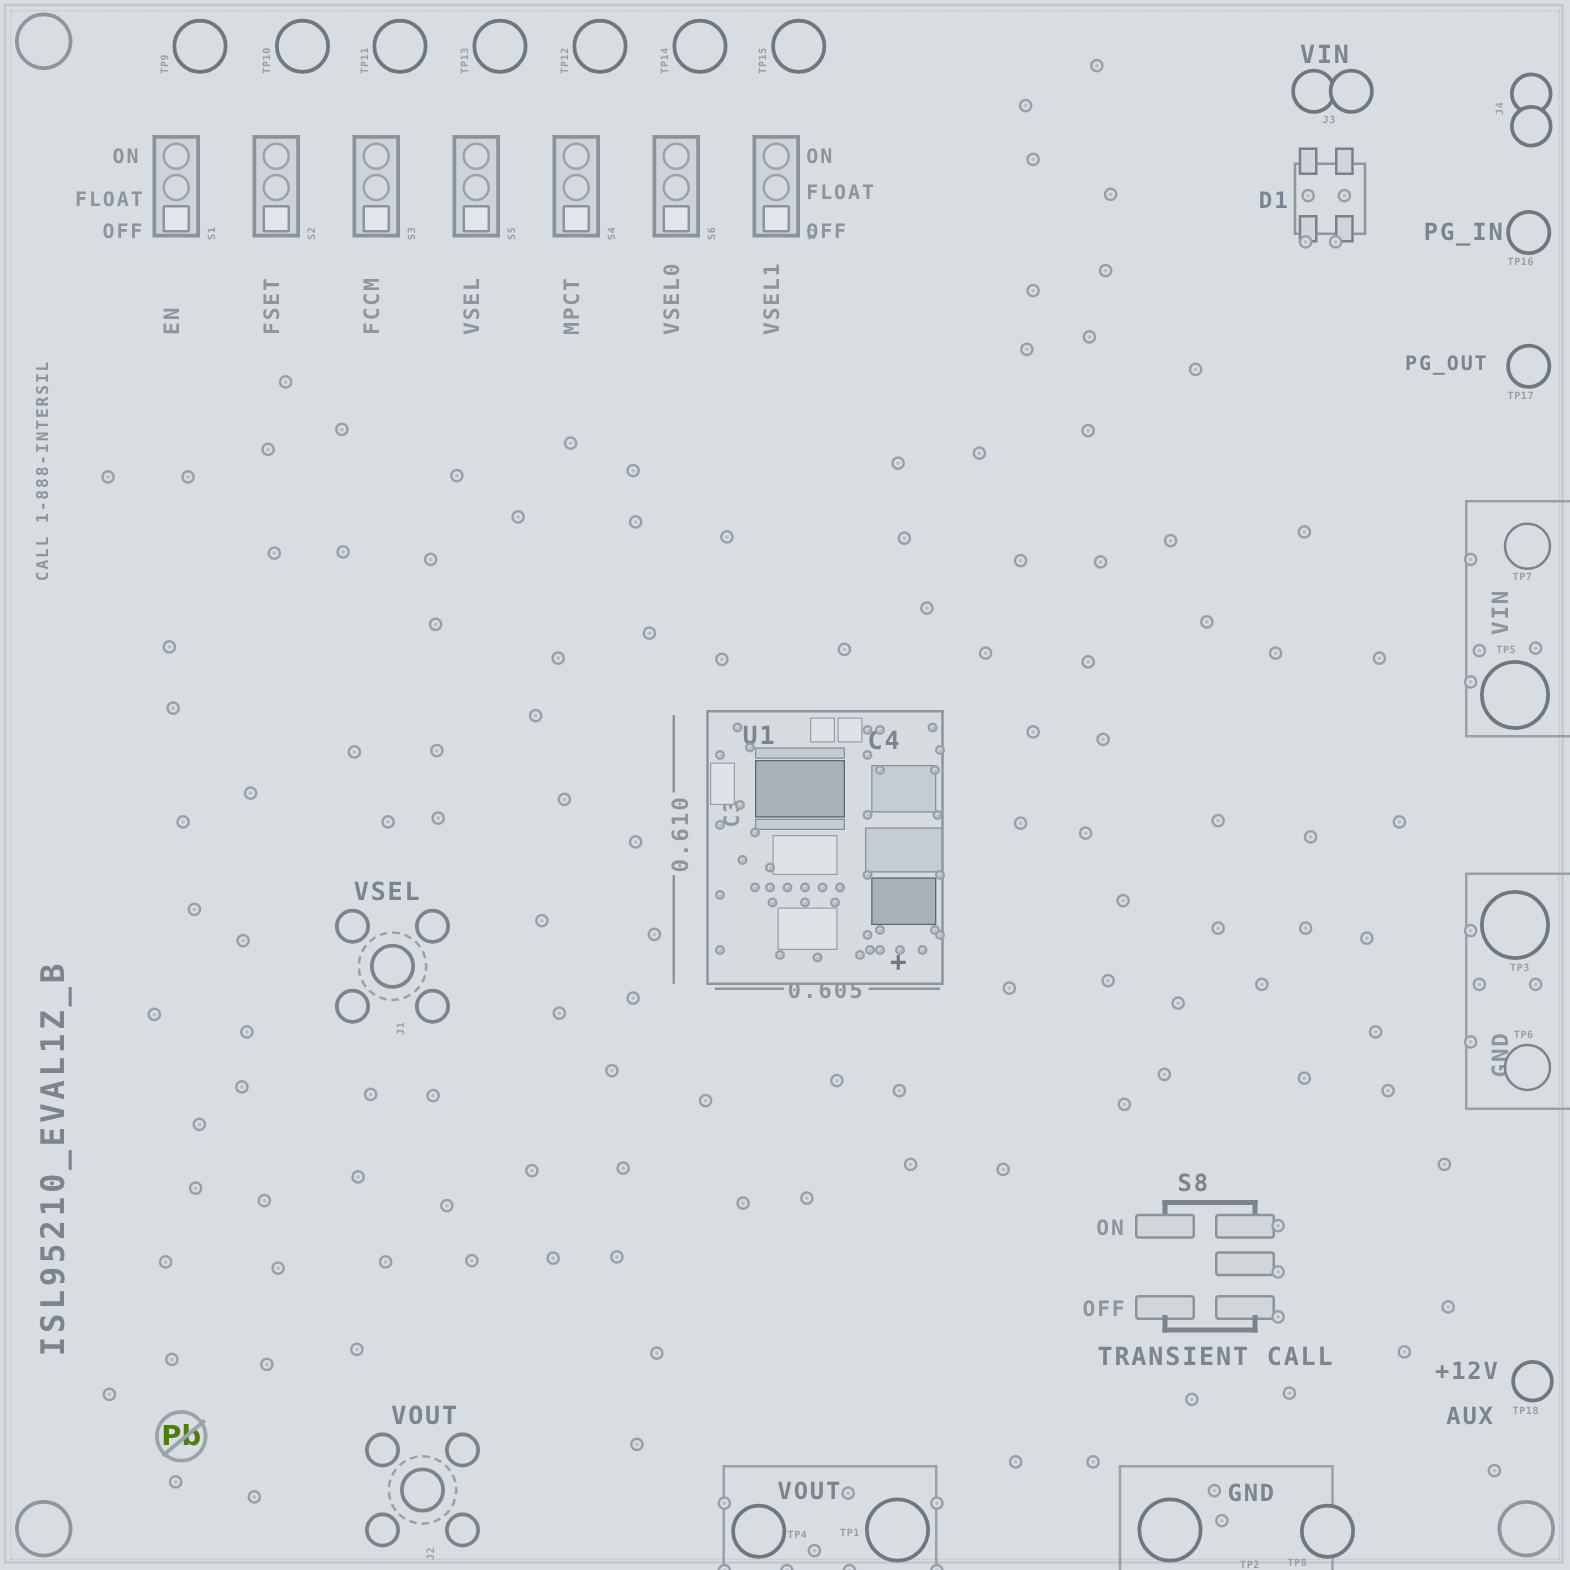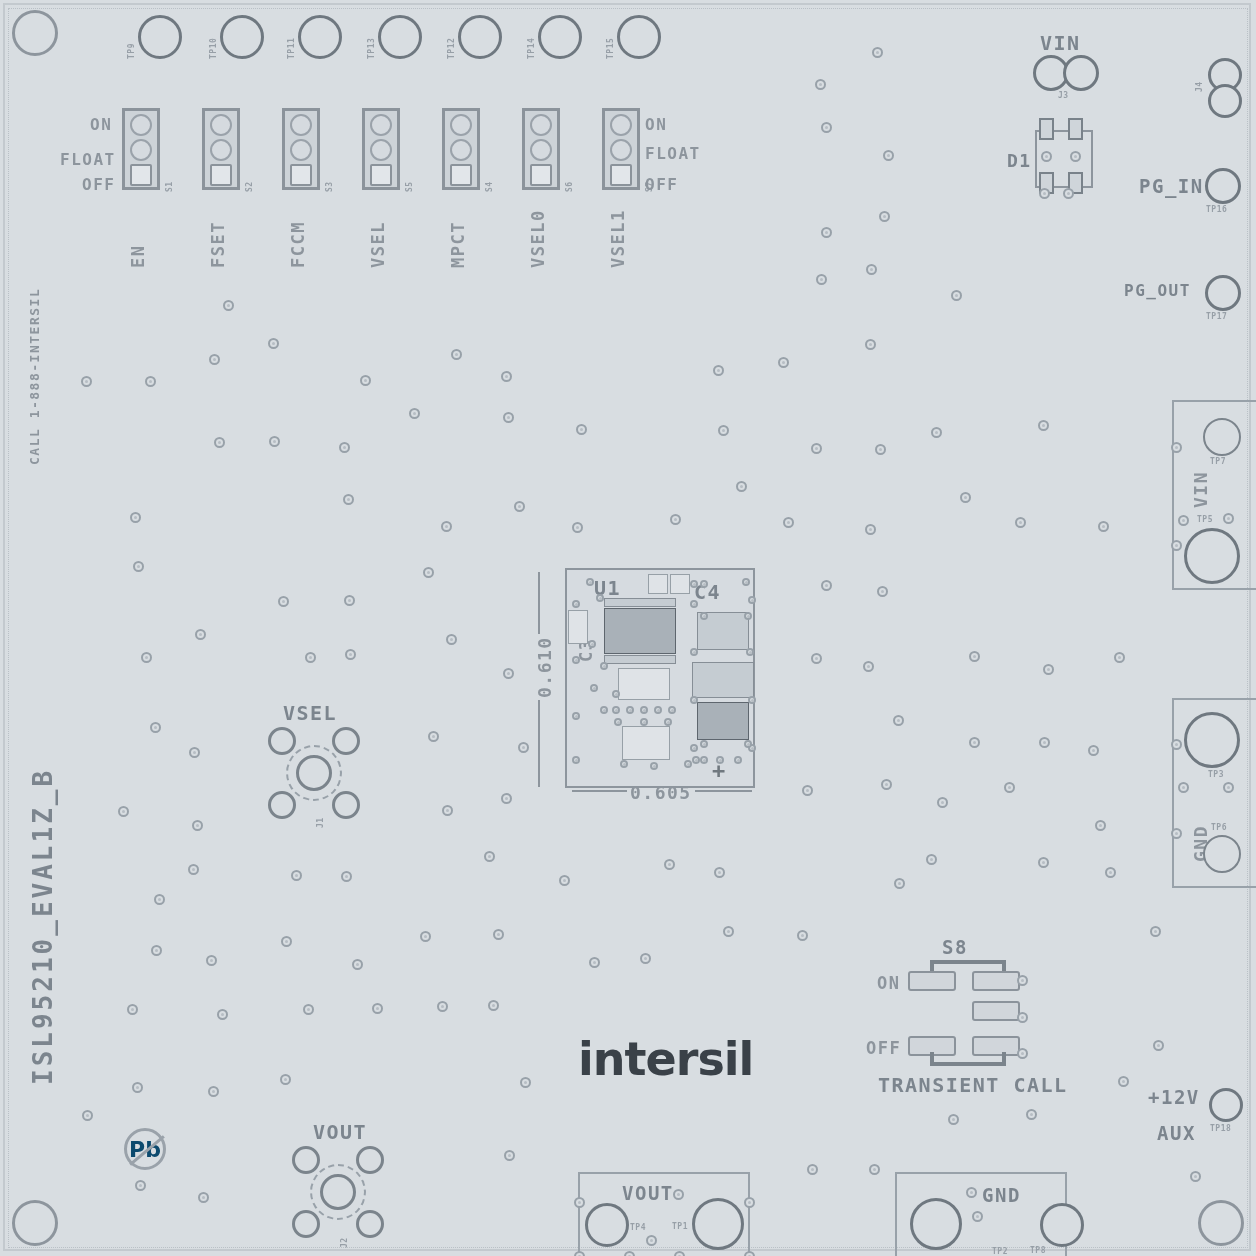--- a/index.html
+++ b/index.html
@@ -119,21 +119,21 @@
     font-family:"DejaVu Sans","Liberation Sans",sans-serif;
     font-weight:bold;
     font-size:46px;
     letter-spacing:-1px;
     white-space:nowrap;
   }
   
   #rohs{
     position:absolute;width:42px;height:42px;border-radius:50%;
     border:3px solid #9aa2aa;box-sizing:border-box;
-    color:#0c4a6e;font-weight:bold;font-size:22px;
+    color:#4d7c0f;font-weight:bold;font-size:22px;
     display:flex;align-items:center;justify-content:center;
     font-family:"DejaVu Sans","Liberation Sans",sans-serif;
   }
   #rohs .slash{
     position:absolute;left:-2px;top:50%;width:44px;height:3px;background:#9aa2aa;
     transform:rotate(-40deg);transform-origin:center;
   }
   
   .plus{position:absolute;color:#70787f;font-weight:bold;font-size:22px;line-height:1;}
 </style>
@@ -365,21 +365,20 @@
   <div class="loopwrap" style="left:290px;top:1144px;">
     <div class="cring"></div>
     <div class="chole"></div>
     <div class="lpad" style="left:2px;top:2px;"></div>
     <div class="lpad" style="left:66px;top:2px;"></div>
     <div class="lpad" style="left:2px;top:66px;"></div>
     <div class="lpad" style="left:66px;top:66px;"></div>
   </div>
   <div class="txt tiny vert" style="left:341px;top:1248px;transform:rotate(-90deg);">J2</div>
 
-  <div id="intersil-logo" style="left:578px;top:1032px;">intersil</div>
 
   <div class="txt dark" style="left:942px;top:938px;font-size:19px;">S8</div>
   <div class="s8bar" style="left:930px;top:960px;width:76px;height:4px;"></div>
   <div class="s8bar" style="left:930px;top:960px;width:4px;height:14px;"></div>
   <div class="s8bar" style="left:1002px;top:960px;width:4px;height:14px;"></div>
   <div class="txt" style="left:877px;top:975px;font-size:17px;">ON</div>
   <div class="s8pad" style="left:908px;top:971px;width:48px;"></div>
   <div class="s8pad" style="left:972px;top:971px;width:48px;"></div>
   <div class="s8pad" style="left:972px;top:1001px;width:48px;"></div>
   <div class="txt" style="left:866px;top:1040px;font-size:17px;">OFF</div>

